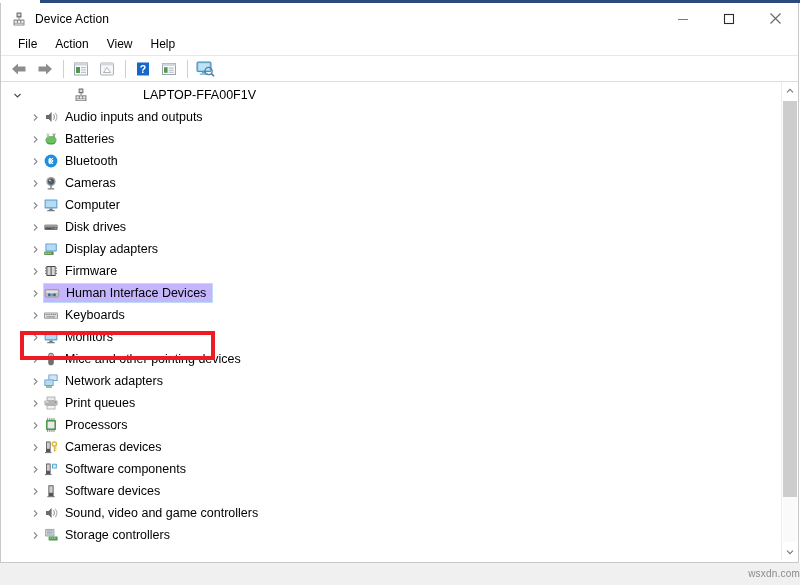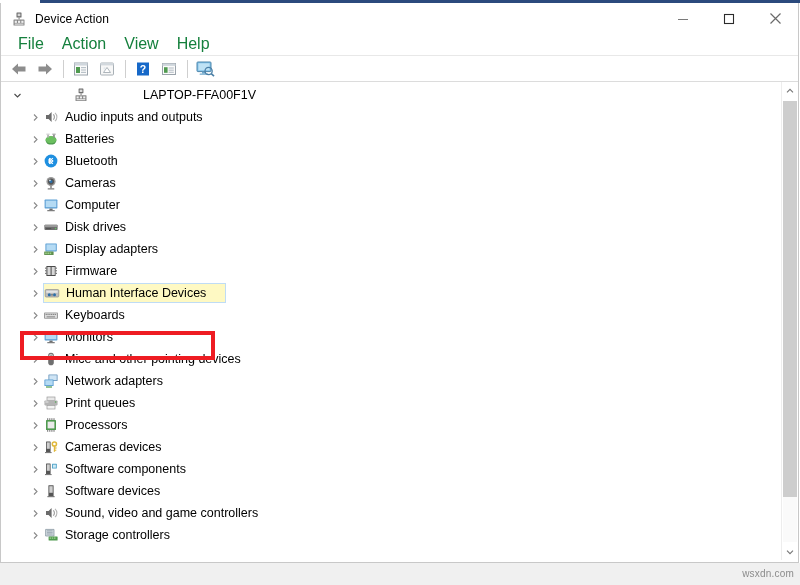--- a/index.html
+++ b/index.html
@@ -87,22 +87,22 @@
   .menubar {
     height: 22px;
     background: #ffffff;
     display: flex;
     align-items: center;
     padding-left: 8px;
     border-bottom: 1px solid #e8e8e8;
     box-sizing: border-box;
   }
   .menu-item {
-    font-size: 16px;
-    color: #15803d;
+    font-size: 12px;
+    color: #000000;
     padding: 1px 9px 2px 9px;
     cursor: default;
     white-space: nowrap;
   }
 
   
   .toolbar {
     height: 26px;
     background: #ffffff;
     display: flex;
@@ -171,23 +171,23 @@
     font-size: 12.5px;
     color: #000000;
     line-height: 16px;
   }
   .row .sel-wrap {
     display: flex;
     align-items: center;
     padding: 2px 4px 2px 1px;
   }
   .row.selected .sel-wrap {
-    background: #fef9c3;
+    background: #c4b5fd;
     border: 1px solid #bfdcf5;
-    padding: 1px 19px 1px 0px;
+    padding: 1px 6px 1px 0px;
   }
 
   
   .lvl0 { padding-left: 8px; gap: 48px; }
   .lvl1 { padding-left: 26px; }
 
   
   .annot-box {
     position: absolute;
     left: 19px;
@@ -245,21 +245,21 @@
   .bottom-strip {
     position: absolute;
     left: 0;
     top: 563px;
     width: 800px;
     height: 22px;
     background: #f0f0f0;
   }
   .watermark {
     position: absolute;
-    right: 6px;
+    right: 0;
     top: 568px;
     font-size: 10px;
     color: #8b8b8b;
     letter-spacing: 0.2px;
   }
 </style>
 </head>
 <body>
 
 <div id="desktop">

